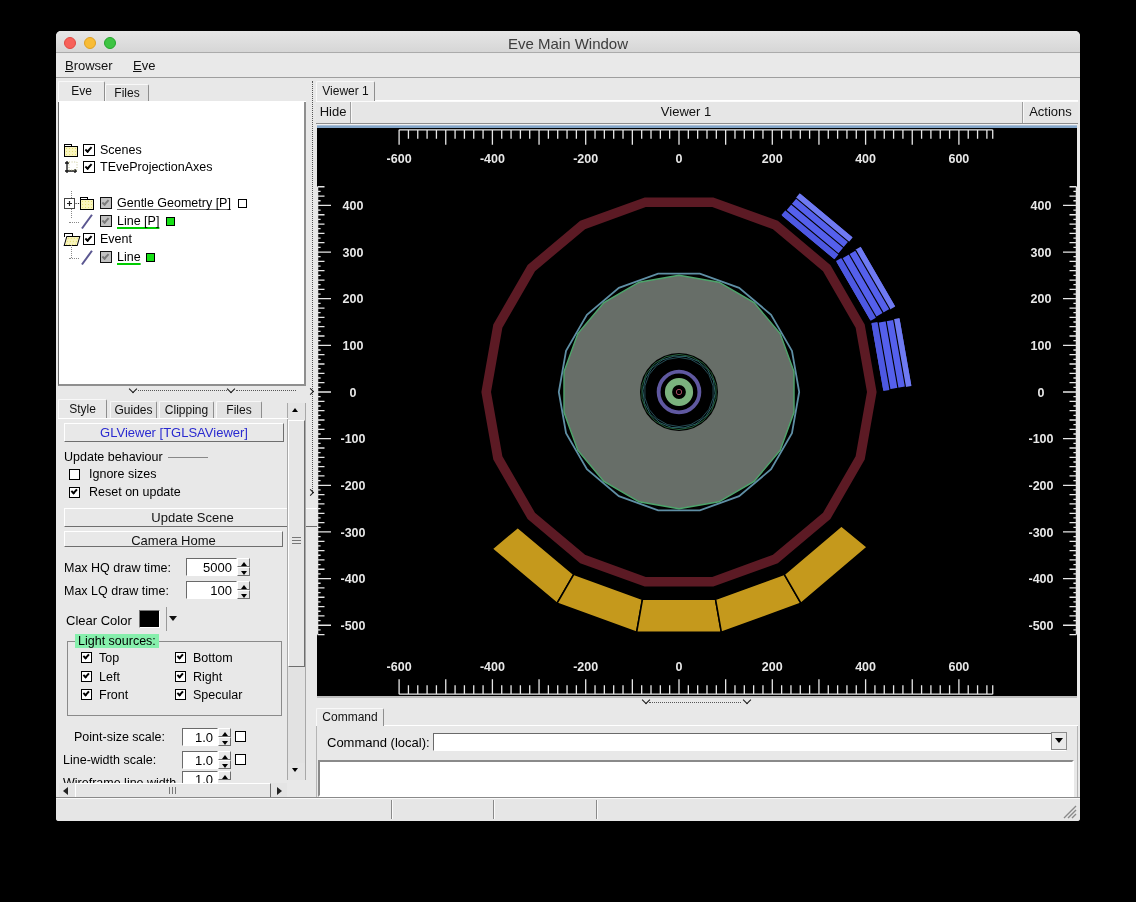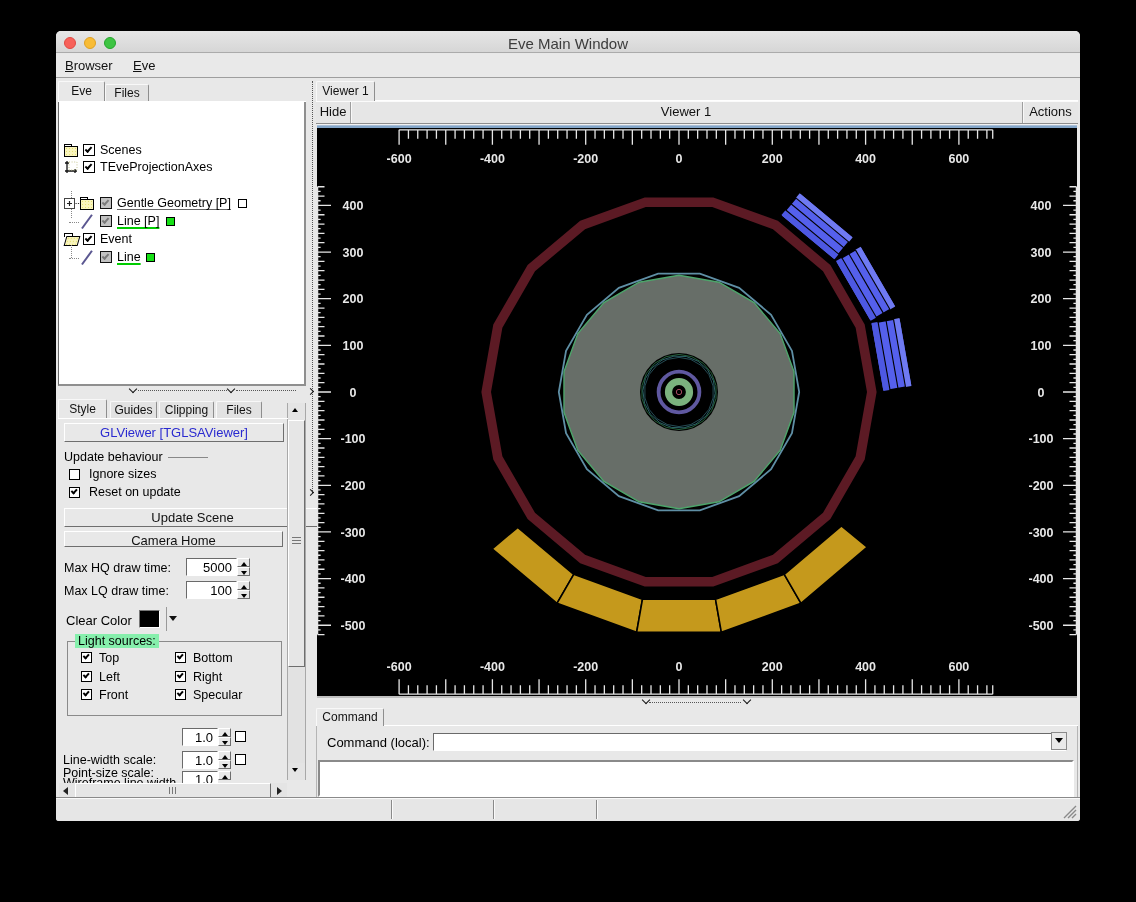--- a/index.html
+++ b/index.html
@@ -256,21 +256,21 @@
   <div class="lbl" style="left:137px; top:639px;">Right</div>
   <div class="cb cbs" style="left:25px; top:658px;">
       <div class="mark"></div>
     </div>
   <div class="lbl" style="left:43px; top:657px;text-align:center;">Front</div>
   <div class="cb cbs" style="left:119px; top:658px;">
       <div class="mark"></div>
     </div>
   <div class="lbl" style="left:137px; top:657px;">Specular</div>
 
-  <div class="lbl" style="left:7px; top:699px;margin-top:36px;">Point-size scale:</div>
+  <div class="lbl" style="left:18px; top:699px;">Point-size scale:</div>
   <div class="abs sunken" style="left:126px; top:697px; width:36px; height:18px;"></div>
   <div class="num" style="left:126px; top:699px; width:31px;">1.0</div>
   <div class="spinbtns" style="left:162px; top:697px;">
     <div class="up">
         <div class="tri-up"></div>
       </div>
     <div class="dn">
         <div class="tri-dn"></div>
       </div>
   </div>

